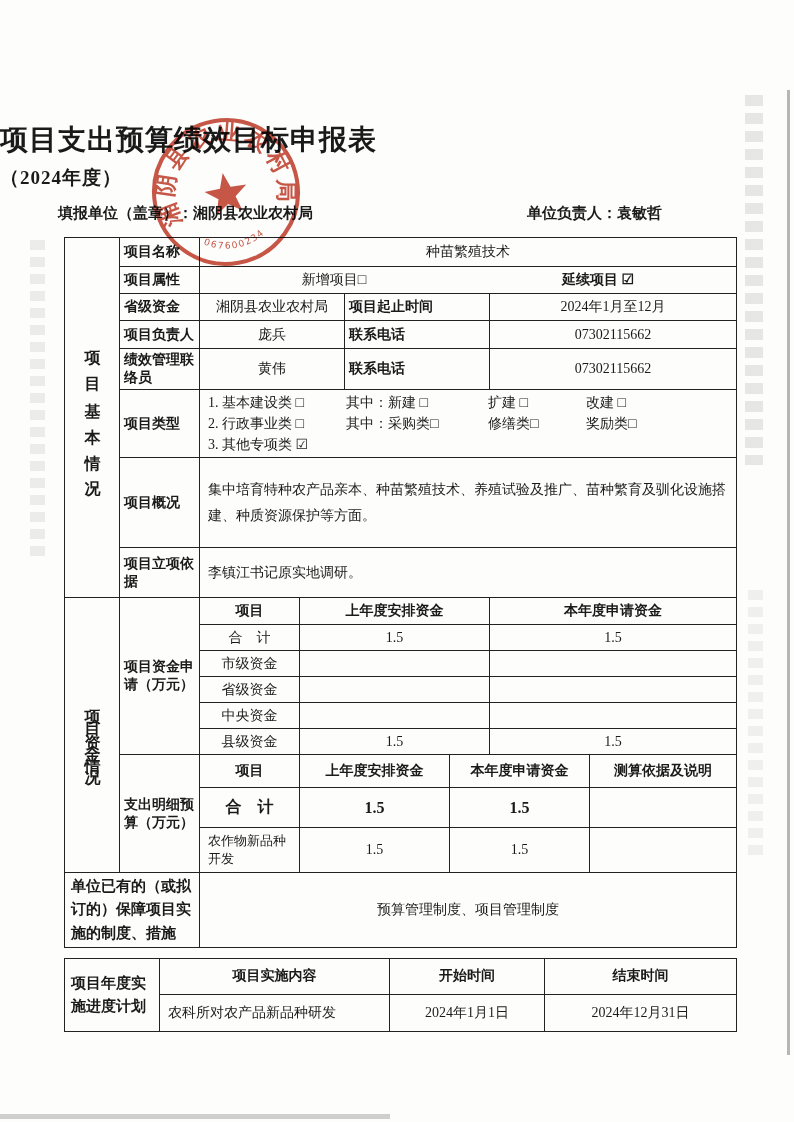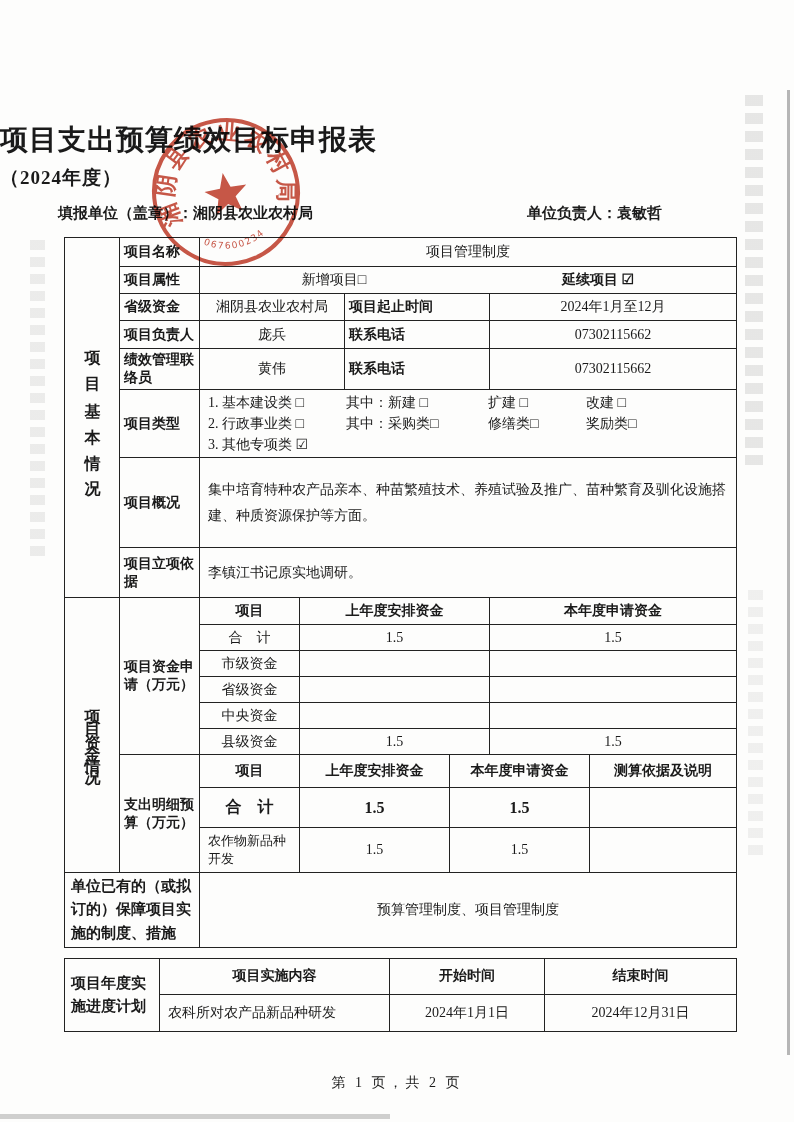--- a/index.html
+++ b/index.html
@@ -147,21 +147,21 @@
       <col style="width:105px">
         <col style="width:40px">
         <col style="width:100px">
         <col style="width:147px">
     </colgroup>
     <tbody>
 
       <tr style="height:29px">
         <td class="vhead" rowspan="8"><span class="vtxt sp-wide">项目基本情况</span></td>
         <td class="lbl">项目名称</td>
-        <td class="ctr" colspan="6">项目管理制度</td>
+        <td class="ctr" colspan="6">种苗繁殖技术</td>
       </tr>
       <tr style="height:27px">
         <td class="lbl">项目属性</td>
         <td colspan="6">
           <div class="attr-cell">
             <span>新增项目□</span>
             <span class="bold">延续项目 ☑</span>
           </div>
         </td>
       </tr>
@@ -281,15 +281,14 @@
         <td class="hdr">结束时间</td>
       </tr>
       <tr style="height:37px">
         <td class="left">农科所对农产品新品种研发</td>
         <td class="ctr">2024年1月1日</td>
         <td class="ctr">2024年12月31日</td>
       </tr>
     </tbody>
   </table>
 
-  <div class="footer">第 1 页，共 2 页</div>
 
 </div>
 
 </body></html>

